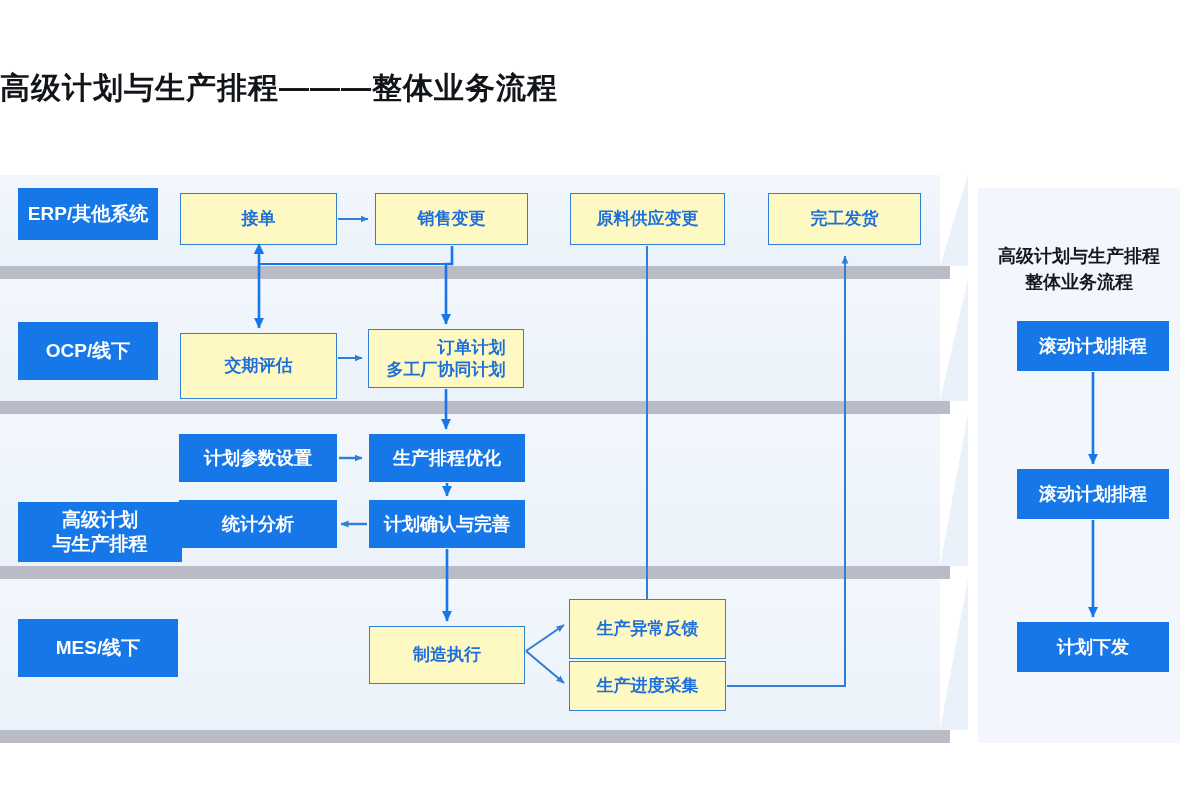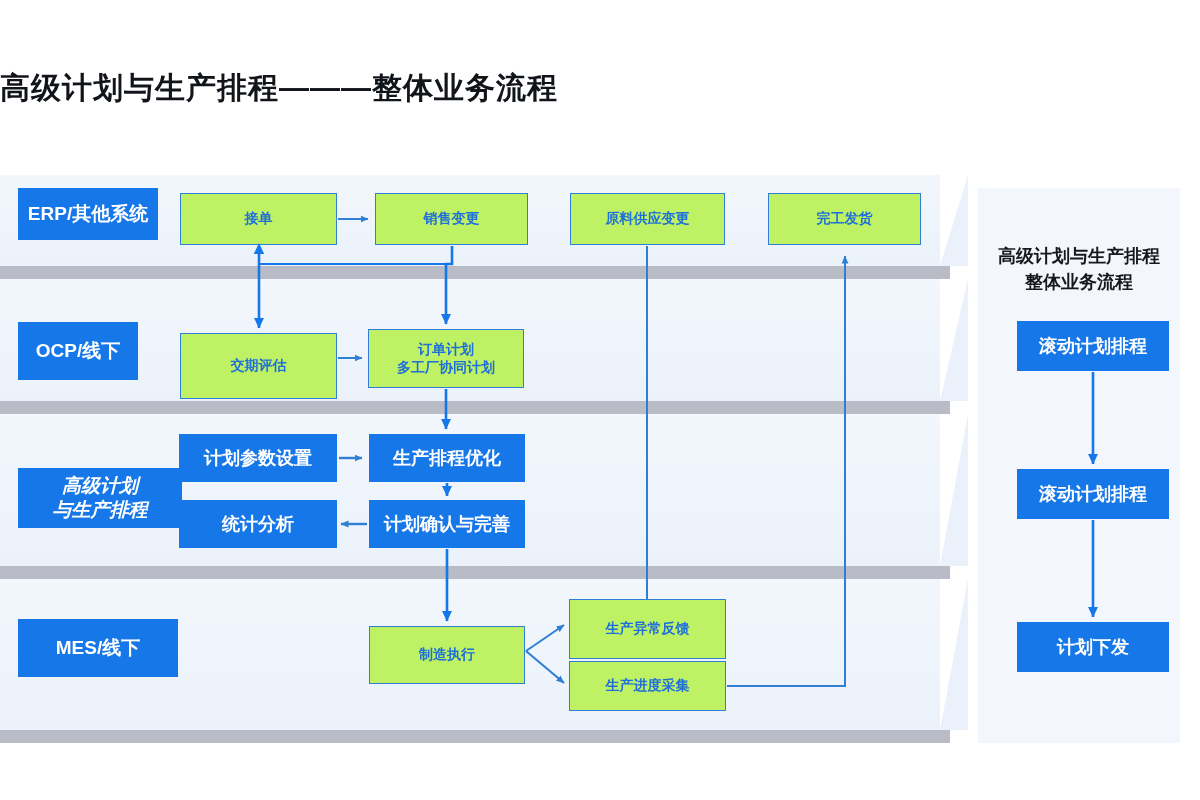--- a/index.html
+++ b/index.html
@@ -72,25 +72,26 @@
     position: absolute;
     box-sizing: border-box;
     display: flex;
     align-items: center;
     justify-content: center;
     text-align: center;
     line-height: 1.25;
     white-space: pre-line;
   }
   .node.outline {
-    background: #bef264;
+    background: #fef9c3;
     border: 1.5px solid #2f7fd4;
     color: #1e6fd9;
-    font-size: 14px;
-    font-weight: 700;
+    font-size: 17px;
+    font-weight: 700;
+    text-align: right;
   }
   .node.filled {
     background: #1677e8;
     border: none;
     color: #ffffff;
     font-size: 18px;
     font-weight: 700;
   }
 
   
@@ -143,24 +144,24 @@
   <div class="lane-bevel" style="left:940px; top:414px; border-width:0 0 152px 28px; border-color:transparent transparent #eaf1fa transparent;"></div>
   <div class="lane-sep" style="left:0px; top:566px; width:950px;"></div>
 
   <div class="lane-bg" style="left:0px; top:579px; width:940px; height:151px;"></div>
   <div class="lane-bevel" style="left:940px; top:579px; border-width:0 0 151px 28px; border-color:transparent transparent #eaf1fa transparent;"></div>
   <div class="lane-sep" style="left:0px; top:730px; width:950px;"></div>
 
   <div class="lane-chip" style="left:18px; top:188px; width:140px; height:52px;">
     <span>ERP/其他系统</span>
   </div>
-  <div class="lane-chip" style="left:18px; top:322px; width:120px; height:58px;">
+  <div class="lane-chip" style="left:18px; top:322px; width:140px; height:58px;">
     <span>OCP/线下</span>
   </div>
-  <div class="lane-chip" style="left:18px; top:468px; width:164px; height:60px;font-style:italic;">
+  <div class="lane-chip" style="left:18px; top:502px; width:164px; height:60px;">
     <span>高级计划
 与生产排程</span>
   </div>
   <div class="lane-chip" style="left:18px; top:619px; width:160px; height:58px;">
     <span>MES/线下</span>
   </div>
 
   <div class="node outline" style="left:180px; top:193px; width:157px; height:52px;">
     <span>接单</span>
   </div>

